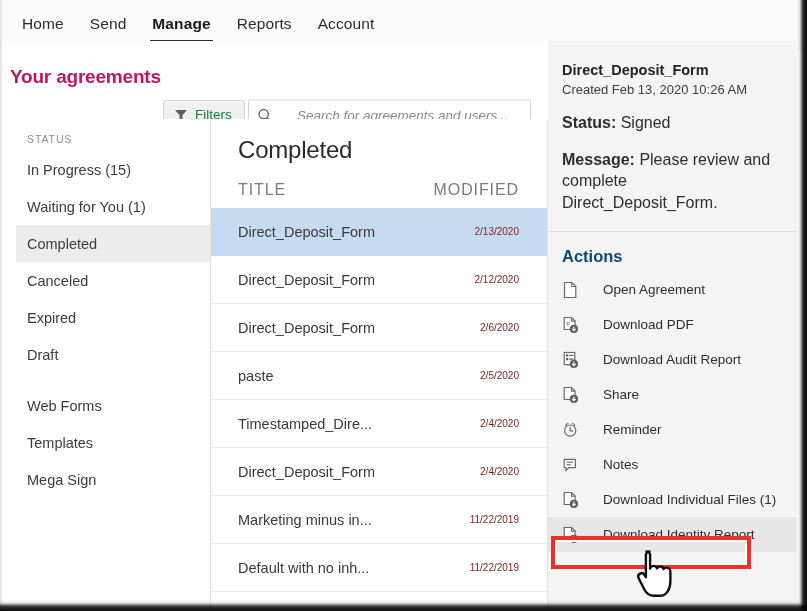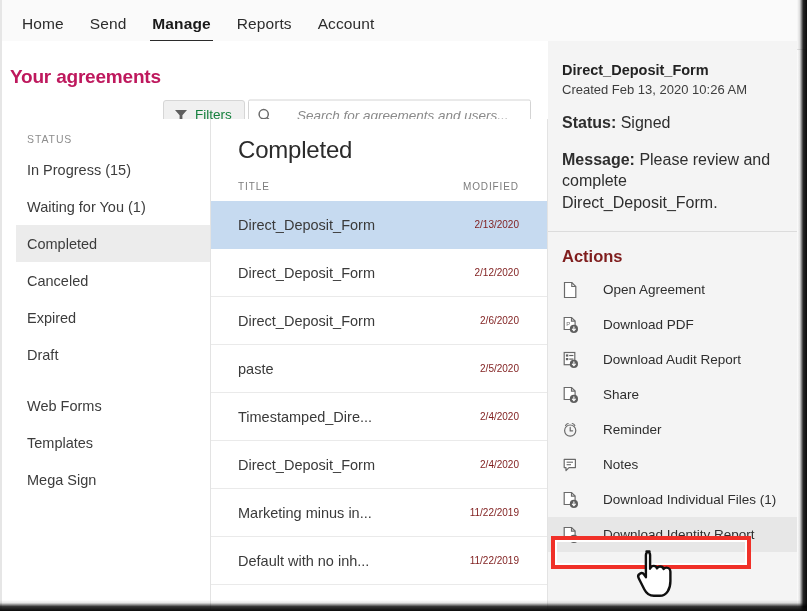--- a/index.html
+++ b/index.html
@@ -199,21 +199,21 @@
   .list-title {
     font-size: 24px;
     color: #2b2b2b;
     padding: 17px 0 0 27px;
     letter-spacing: -0.2px;
   }
   .list-head {
     display: flex;
     justify-content: space-between;
     padding: 17px 28px 9px 27px;
-    font-size: 10px;
+    font-size: 16px;
     letter-spacing: 0.9px;
     color: #7b7b7b;
   }
   .list-rows { }
   .list-row {
     display: flex;
     justify-content: space-between;
     align-items: center;
     height: 48px;
     padding: 0 28px 0 27px;
@@ -265,21 +265,21 @@
   .dp-line b { font-weight: bold; }
 
   .detail-sep {
     margin-top: 18px;
     border-top: 1px solid #dcdcdc;
   }
 
   .actions-title {
     font-size: 16.5px;
     font-weight: bold;
-    color: #7f1d1d;
+    color: #0c4a6e;
     padding: 15px 0 6px 14px;
   }
   .action-item {
     display: flex;
     align-items: center;
     gap: 24px;
     height: 35px;
     padding-left: 14px;
     font-size: 13.5px;
     color: #2e2e2e;

